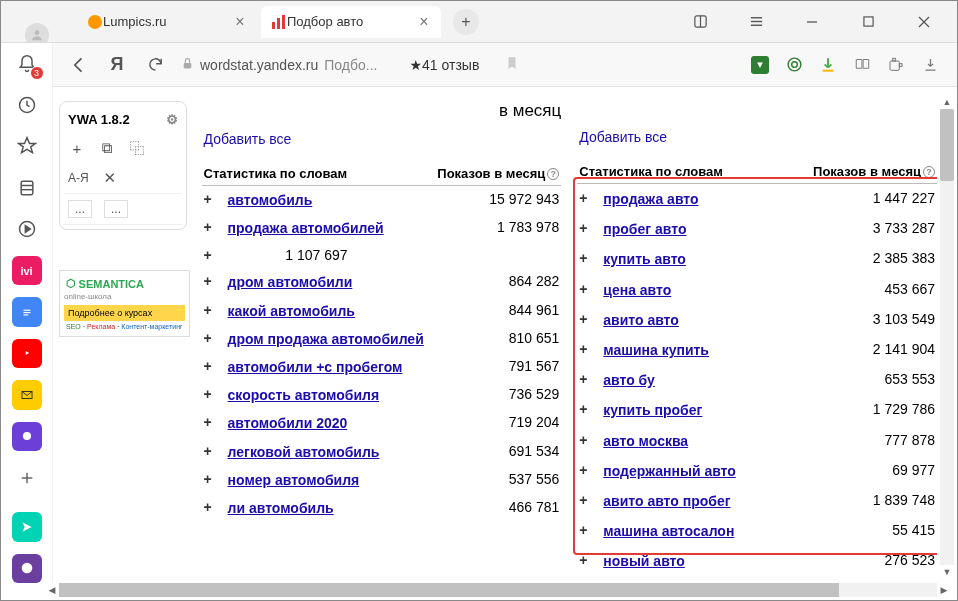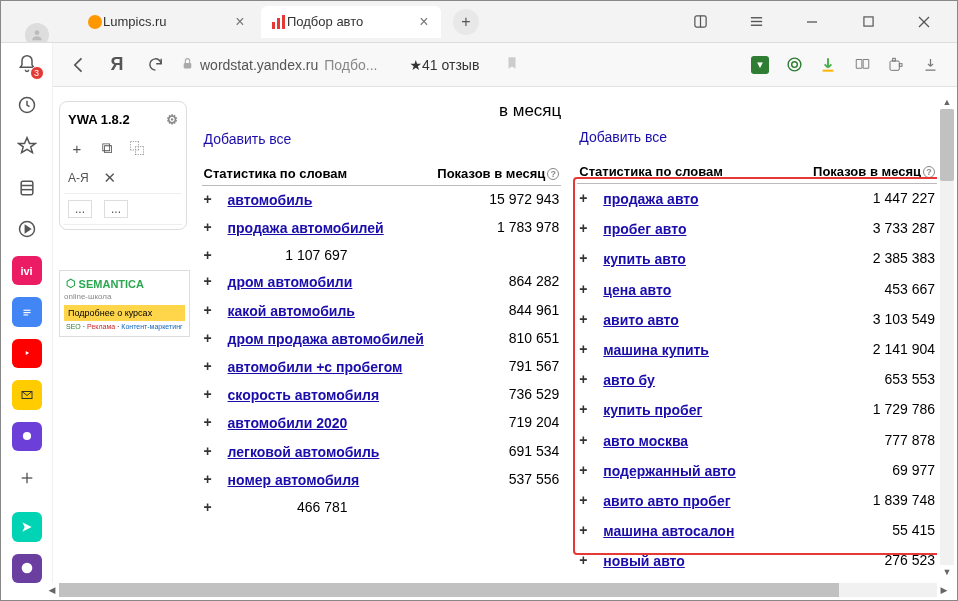--- a/index.html
+++ b/index.html
@@ -363,20 +363,21 @@
             <a class="kw">легковой автомобиль</a>
             <span class="num">691 534</span>
           </div>
           <div class="row">
             <span class="plus">+</span>
             <a class="kw">номер автомобиля</a>
             <span class="num">537 556</span>
           </div>
           <div class="row">
             <span class="plus">+</span>
+            <a class="kw">ли автомобиль</a>
             <span class="num">466 781</span>
           </div>
         </div>
     </div>
     <div class="panel right">
       <div style="height:22px;"></div>
       <a class="add-all">Добавить все</a>
       <div class="thead">
         <div class="th-word">Статистика по словам</div>
         <div class="th-num">

